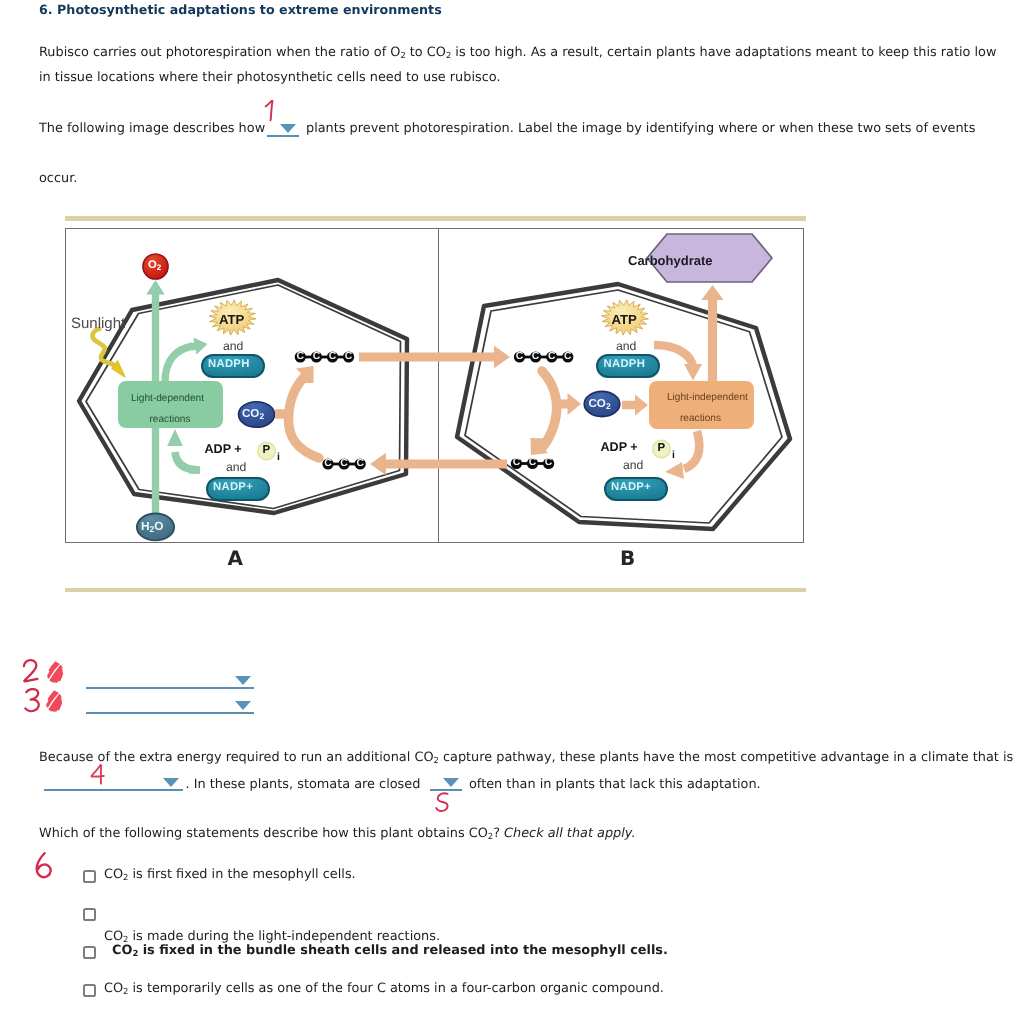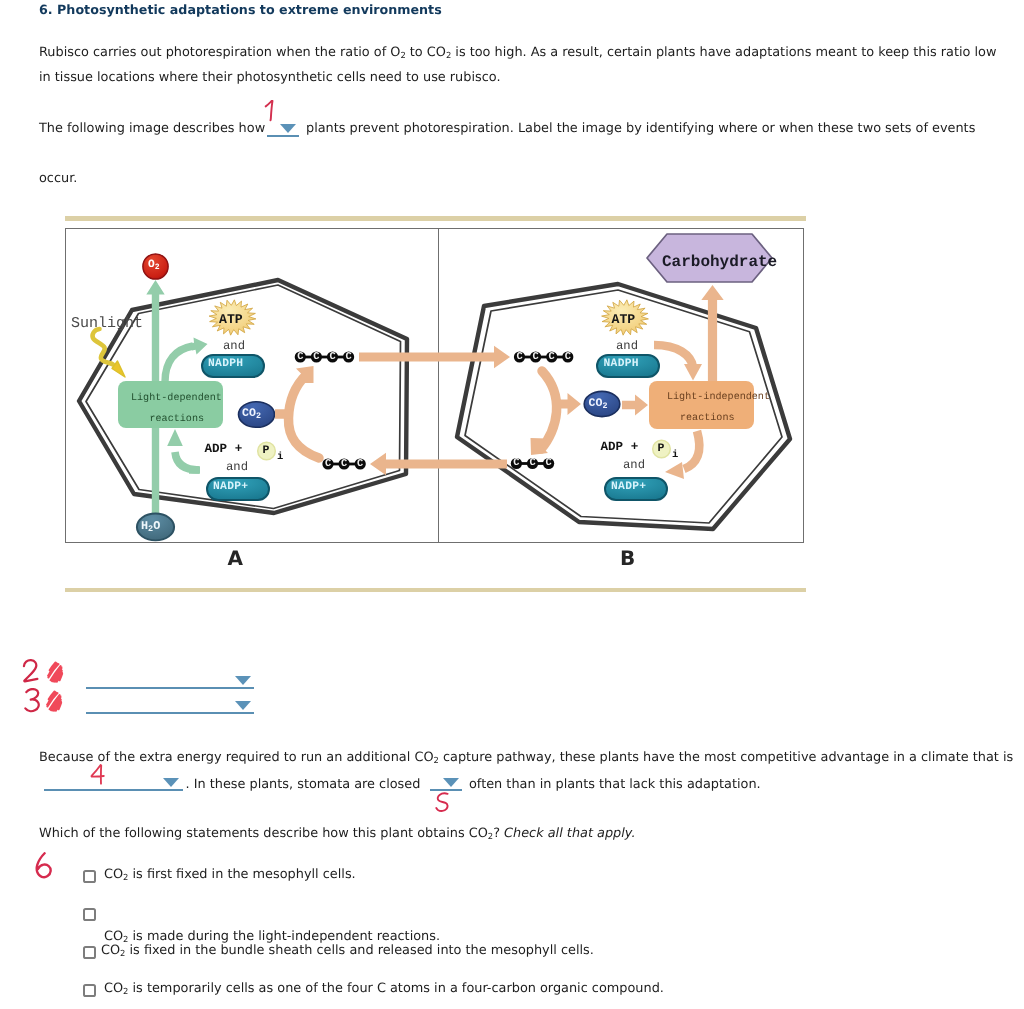--- a/index.html
+++ b/index.html
@@ -12,21 +12,21 @@
   .ddwrap{position:absolute;}
   .ddline{position:absolute;left:0;bottom:0;height:2px;background:#5a8fb3;}
   .ddtri{position:absolute;width:0;height:0;border-left:8px solid transparent;border-right:8px solid transparent;border-top:9.5px solid #5b92b8;}
   .rule{position:absolute;background:#dcd0a6;left:65px;width:741px;height:5px;}
   .fbox{position:absolute;left:65px;top:228px;width:739px;height:315px;border:1.4px solid #6f6f6f;background:#fff;box-sizing:border-box;}
   .fdiv{position:absolute;left:438px;top:228px;width:1.4px;height:315px;background:#6f6f6f;}
   .flab{position:absolute;font-size:20px;font-weight:bold;color:#262626;}
   .cbx{position:absolute;width:13px;height:13px;border:2px solid #7d7d7d;border-radius:2.6px;background:#fff;box-sizing:border-box;}
   .figsvg{position:absolute;left:0;top:0;pointer-events:none;}
   .hw{position:absolute;}
-  .fl{position:absolute;white-space:nowrap;font-family:Liberation Mono, monospace;line-height:1;}
+  .fl{position:absolute;white-space:nowrap;font-family:Liberation Sans, sans-serif;line-height:1;}
   .fsub{font-size:0.72em;vertical-align:-0.25em;}
   .cgl{font-size:10.4px;font-weight:bold;color:#ededed;width:11px;text-align:center;-webkit-font-smoothing:antialiased;}
 </style>
 </head>
 <body>
 
 <div class="page">
   <div class="qtitle">6. Photosynthetic adaptations to extreme environments</div>
   <div class="ln" style="left:39px;top:45px;"><span>Rubisco carries out photorespiration when the ratio of O</span><span class="sub">2</span><span> to CO</span><span class="sub">2</span><span> is too high. As a result, certain plants have adaptations meant to keep this ratio low</span></div>
   <div class="ln" style="left:39px;top:70px;">in tissue locations where their photosynthetic cells need to use rubisco.</div>
@@ -194,21 +194,21 @@
   <div class="fl" style="left:616px;top:340px;color:#3a3a3a;font-size:12.2px;">and</div>
   <div class="fl" style="left:603.5px;top:358.5px;color:#d8f3fb;font-size:11.3px;font-weight:bold;letter-spacing:0.3px;">NADPH</div>
   <div class="fl" style="left:588.5px;top:397.5px;color:#f0f4ff;font-size:11.6px;font-weight:bold;"><span>CO</span><span class="fsub">2</span></div>
   <div class="fl" style="left:659px;top:393px;color:#6b4120;font-size:10.1px;margin-left:8px;">Light-independent</div>
   <div class="fl" style="left:680px;top:414px;color:#6b4120;font-size:10.1px;">reactions</div>
   <div class="fl" style="left:600.5px;top:441px;color:#141414;font-size:12.6px;font-weight:bold;">ADP +</div>
   <div class="fl" style="left:657.5px;top:443px;color:#141414;font-size:11.5px;font-weight:bold;">P</div>
   <div class="fl" style="left:672px;top:450px;color:#141414;font-size:10.5px;font-weight:bold;">i</div>
   <div class="fl" style="left:623px;top:459px;color:#3a3a3a;font-size:12.2px;">and</div>
   <div class="fl" style="left:611px;top:481.5px;color:#d8f3fb;font-size:11.3px;font-weight:bold;letter-spacing:0.3px;">NADP+</div>
-  <div class="fl" style="left:662px;top:254px;color:#1b1b26;font-size:16px;font-weight:bold;">Carbohydrate</div>
+  <div class="fl" style="left:628px;top:254px;color:#1b1b26;font-size:13px;font-weight:bold;">Carbohydrate</div>
   <div class="fl cgl" style="left:294.8px;top:351.8px;">C</div>
   <div class="fl cgl" style="left:310.9px;top:351.8px;">C</div>
   <div class="fl cgl" style="left:327.0px;top:351.8px;">C</div>
   <div class="fl cgl" style="left:343.1px;top:351.8px;">C</div>
   <div class="fl cgl" style="left:322.5px;top:458.8px;">C</div>
   <div class="fl cgl" style="left:338.6px;top:458.8px;">C</div>
   <div class="fl cgl" style="left:354.7px;top:458.8px;">C</div>
   <div class="fl cgl" style="left:514.0px;top:351.8px;">C</div>
   <div class="fl cgl" style="left:530.1px;top:351.8px;">C</div>
   <div class="fl cgl" style="left:546.2px;top:351.8px;">C</div>
@@ -250,21 +250,21 @@
       <span class="ddtri" style="left:13px;top:0px;"></span>
       <span class="ddline" style="width:32px;"></span>
     </div>
   <div class="ln" style="left:469px;top:777px;">often than in plants that lack this adaptation.</div>
   <div class="ln" style="left:39px;top:826px;"><span>Which of the following statements describe how this plant obtains CO</span><span class="sub">2</span><span>?</span> <span class="ital">Check all that apply.</span></div>
   <div class="cbx" style="left:82.5px;top:870px;"></div>
   <div class="ln" style="left:104px;top:867px;"><span>CO</span><span class="sub">2</span><span> is first fixed in the mesophyll cells.</span></div>
   <div class="cbx" style="left:82.5px;top:908px;"></div>
   <div class="ln" style="left:104px;top:905px;margin-top:24px;"><span>CO</span><span class="sub">2</span><span> is made during the light-independent reactions.</span></div>
   <div class="cbx" style="left:82.5px;top:946px;"></div>
-  <div class="ln" style="left:101px;top:943px;"><span>CO</span><span class="sub">2</span><span> is fixed in the bundle sheath cells and released into the mesophyll cells.</span></div>
+  <div class="ln" style="left:112px;top:943px;font-weight:bold;"><span>CO</span><span class="sub">2</span><span> is fixed in the bundle sheath cells and released into the mesophyll cells.</span></div>
   <div class="cbx" style="left:82.5px;top:984px;"></div>
   <div class="ln" style="left:104px;top:981px;"><span>CO</span><span class="sub">2</span><span> is temporarily cells as one of the four C atoms in a four-carbon organic compound.</span></div>
 <svg class="hw" style="left:263px;top:100px;" width="18.6" height="22.8" viewBox="0 0 22 27">
       <title>1</title>
       <path d="M3.2,7.6 C5.6,6.0 8.2,3.2 10.6,0.9 C10.9,0.6 11.3,0.8 11.2,1.4 C10.2,7.6 9.7,14.6 9.3,21.4 C9.25,22.3 9.1,23.2 8.9,24.0" fill="none" stroke="#d3304f" stroke-width="2.3" stroke-linecap="round" stroke-linejoin="round"></path>
     </svg>
 <svg class="hw" style="left:90px;top:764px;" width="17.8" height="21.8" viewBox="0 0 22 27">
       <title>4</title>
       <path d="M13.1,1.2 C10.1,5.4 6.4,9.9 2.2,14.4 C1.6,15.0 1.8,15.6 2.7,15.6 C7.4,15.6 12.6,15.3 17.1,14.9 M13.9,1.8 C13.4,8.2 13.4,17.0 13.6,24.3" fill="none" stroke="#e03a54" stroke-width="2.3" stroke-linecap="round" stroke-linejoin="round"></path>
     </svg>

